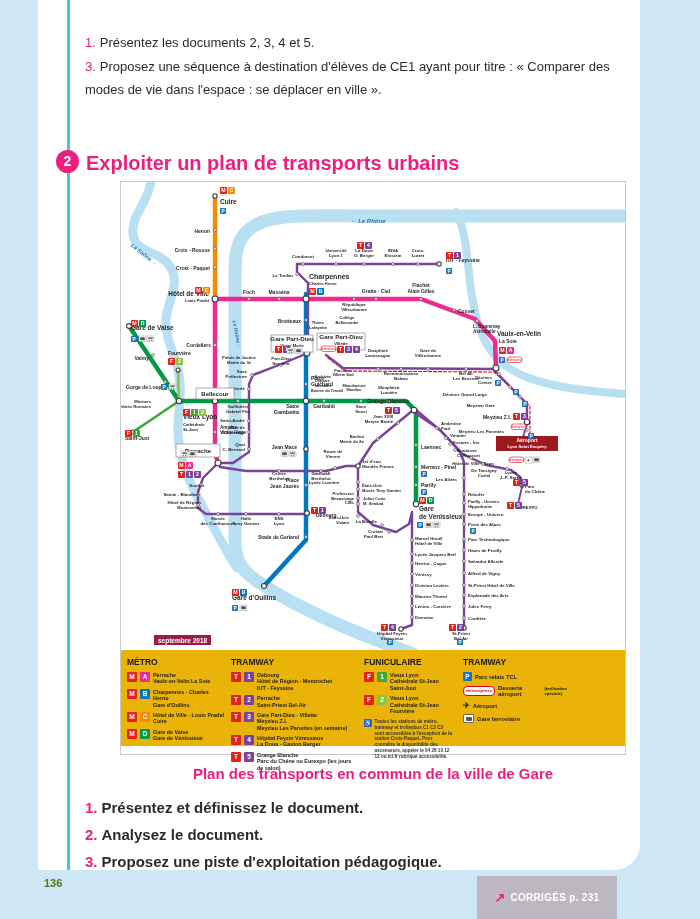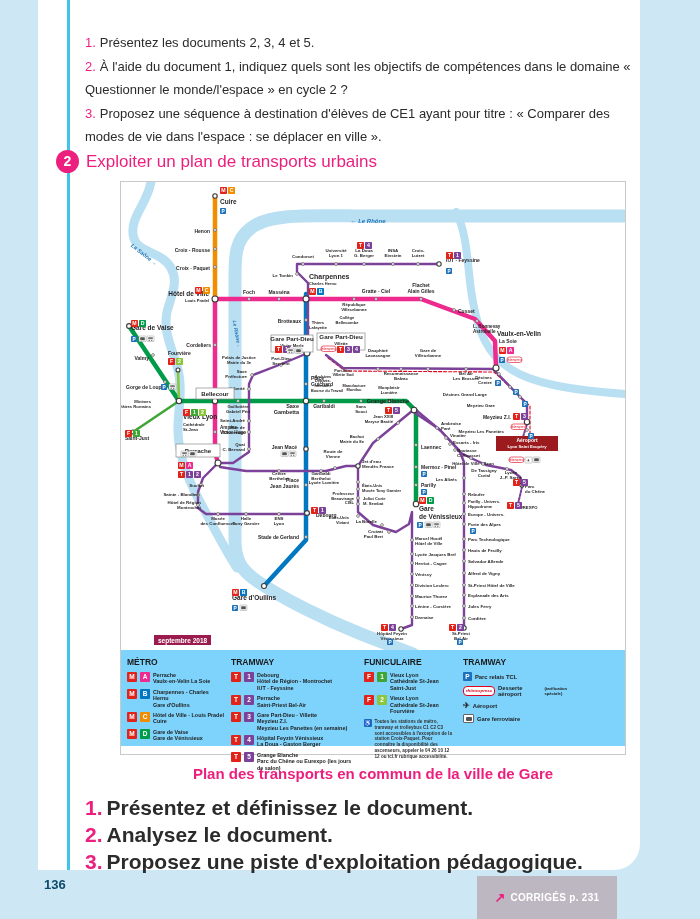--- a/index.html
+++ b/index.html
@@ -4,56 +4,55 @@
 <style>
   html,body{margin:0;padding:0;}
   body{font-family:"Liberation Sans",sans-serif;}
   .page{position:relative;width:700px;height:919px;background:#CDE8F4;overflow:hidden;}
   .card{position:absolute;left:38px;top:0;width:602px;height:870px;background:#fff;border-radius:0 0 26px 0;}
   .rule{position:absolute;left:67px;top:0;width:2.5px;height:870px;background:#40C4EA;}
   .q-top{position:absolute;left:85px;top:31px;width:548px;font-size:13px;font-weight:400;color:#2b2b2b;line-height:23px;}
   .q-top p, .q-bottom p{margin:0 0 1px 0;}
   .qnum{color:#EC1F7E;margin-right:4px;}
   .sec-circle{position:absolute;left:56px;top:150px;width:23px;height:23px;border-radius:50%;background:#EC1F7E;color:#fff;font-size:14px;font-weight:bold;text-align:center;line-height:23px;}
-  .sec-title{position:absolute;left:86px;top:152px;font-size:17px;font-weight:normal;color:#EC1F7E;}
+  .sec-title{position:absolute;left:86px;top:152px;font-size:20px;font-weight:bold;color:#EC1F7E;}
   .map-box{position:absolute;left:120px;top:181px;width:506px;height:574px;background:#fff;border:1px solid #C9C9C9;box-sizing:border-box;}
   .map-box svg{position:absolute;left:0;top:0;font-family:"Liberation Sans",sans-serif;}
   .date-badge{position:absolute;left:33px;top:453px;background:#9B1B4E;color:#fff;font-size:6.5px;font-weight:bold;padding:1.5px 4px;z-index:3;}
-  .legend{position:absolute;left:0;top:468px;width:504px;height:96px;background:#7dd3fc;z-index:2;}
+  .legend{position:absolute;left:0;top:468px;width:504px;height:96px;background:#eab308;z-index:2;}
   .lg-col{position:absolute;top:0;}
   .lg-h{font-size:8.5px;font-weight:bold;color:#1a1a1a;margin:7px 0 5px 0;}
   .lg-item{display:flex;gap:3px;margin-bottom:4px;align-items:flex-start;}
   .lgb{display:inline-block;width:10px;height:10px;color:#fff;font-size:6.5px;font-weight:bold;text-align:center;line-height:10px;border-radius:1px;flex:0 0 auto;}
   .lg-txt{font-size:5.4px;line-height:1.18;font-weight:bold;color:#222;}
   .svc-row{display:flex;align-items:center;gap:3px;margin-bottom:4px;font-size:5.8px;font-weight:bold;color:#222;}
   .ic-pr{width:9px;height:9px;background:#1D71B8;color:#fff;font-size:6.5px;font-weight:bold;text-align:center;line-height:9px;border-radius:1px;flex:0 0 auto;}
   .ic-rx{width:30px;height:8px;border:1px solid #E2001A;border-radius:4px;color:#E2001A;font-size:4.4px;font-style:italic;font-weight:bold;text-align:center;line-height:7px;flex:0 0 auto;background:#fff;}
   .ic-air{font-size:8px;color:#222;flex:0 0 auto;}
   .ic-train{width:9px;height:7px;border:1px solid #666;border-radius:1px;position:relative;flex:0 0 auto;background:#fff;}
   .ic-train::after{content:"";position:absolute;left:1.5px;right:1.5px;top:1.5px;bottom:1.5px;background:#555;border-radius:1px;}
   .ic-wc{width:8px;height:8px;background:#1D71B8;color:#fff;font-size:6px;line-height:8px;text-align:center;border-radius:1px;flex:0 0 auto;}
   .lg-note{display:flex;gap:2.5px;margin-top:5px;}
   .lg-note-txt{font-size:4.6px;line-height:1.25;font-weight:bold;color:#333;width:78px;}
   .caption{position:absolute;left:120px;top:765px;width:506px;text-align:center;font-size:15px;font-weight:bold;color:#EC1F7E;}
-  .q-bottom{position:absolute;left:85px;top:795px;width:540px;font-size:21px;font-weight:700;color:#2b2b2b;line-height:26px;}
-  .page-num{position:absolute;left:44px;top:877px;font-size:13px;font-weight:bold;color:#0c4a6e;}
+  .q-bottom{position:absolute;left:85px;top:795px;width:540px;font-size:15px;font-weight:700;color:#2b2b2b;line-height:26px;}
+  .page-num{position:absolute;left:44px;top:877px;font-size:11px;font-weight:bold;color:#4d7c0f;}
   .corriges{position:absolute;left:477px;top:876px;width:140px;height:43px;background:#BDB7C1;display:flex;align-items:center;justify-content:center;gap:5px;}
   .corriges .arr{color:#EC1F7E;font-size:13px;font-weight:bold;}
   .corriges .txt{color:#fff;font-size:10px;font-weight:bold;letter-spacing:0.3px;}
 </style>
 </head>
 <body>
 
 <div class="page">
   <div class="card"></div>
   <div class="rule"></div>
 
   <div class="q-top" id="q-top">
       <p><span class="qnum">1.</span>Présentez les documents 2, 3, 4 et 5.</p>
-      <p><span class="qnum">2.</span>À l'aide du document 1, indiquez quels sont les objectifs de compétences dans le domaine « Questionner le monde/l'espace » en cycle 2 ?</p>
       <p><span class="qnum">3.</span>Proposez une séquence à destination d'élèves de CE1 ayant pour titre : « Comparer des modes de vie dans l'espace : se déplacer en ville ».</p>
     </div>
 
   <div class="sec-circle">2</div>
   <div class="sec-title">Exploiter un plan de transports urbains</div>
 
   <div class="map-box">
     <svg id="map-svg" width="504" height="472" viewBox="0 0 504 472">
         <path d="M504,34 H250 C195,34 150,30 130,46 C114,58 114,74 114,96 V358 C114,378 120,388 136,399 C162,417 205,438 240,452 L292,472" stroke="#B9DFF2" stroke-width="13" fill="none" stroke-linecap="round"></path>
         <path d="M30,0 C26,22 10,34 12,52 C14,72 40,68 50,86 C58,100 50,114 46,130 C42,148 50,164 56,184 C62,204 58,222 57,242 C56,266 64,292 78,318 C92,344 104,368 116,386" stroke="#B9DFF2" stroke-width="9" fill="none" stroke-linecap="round"></path>

